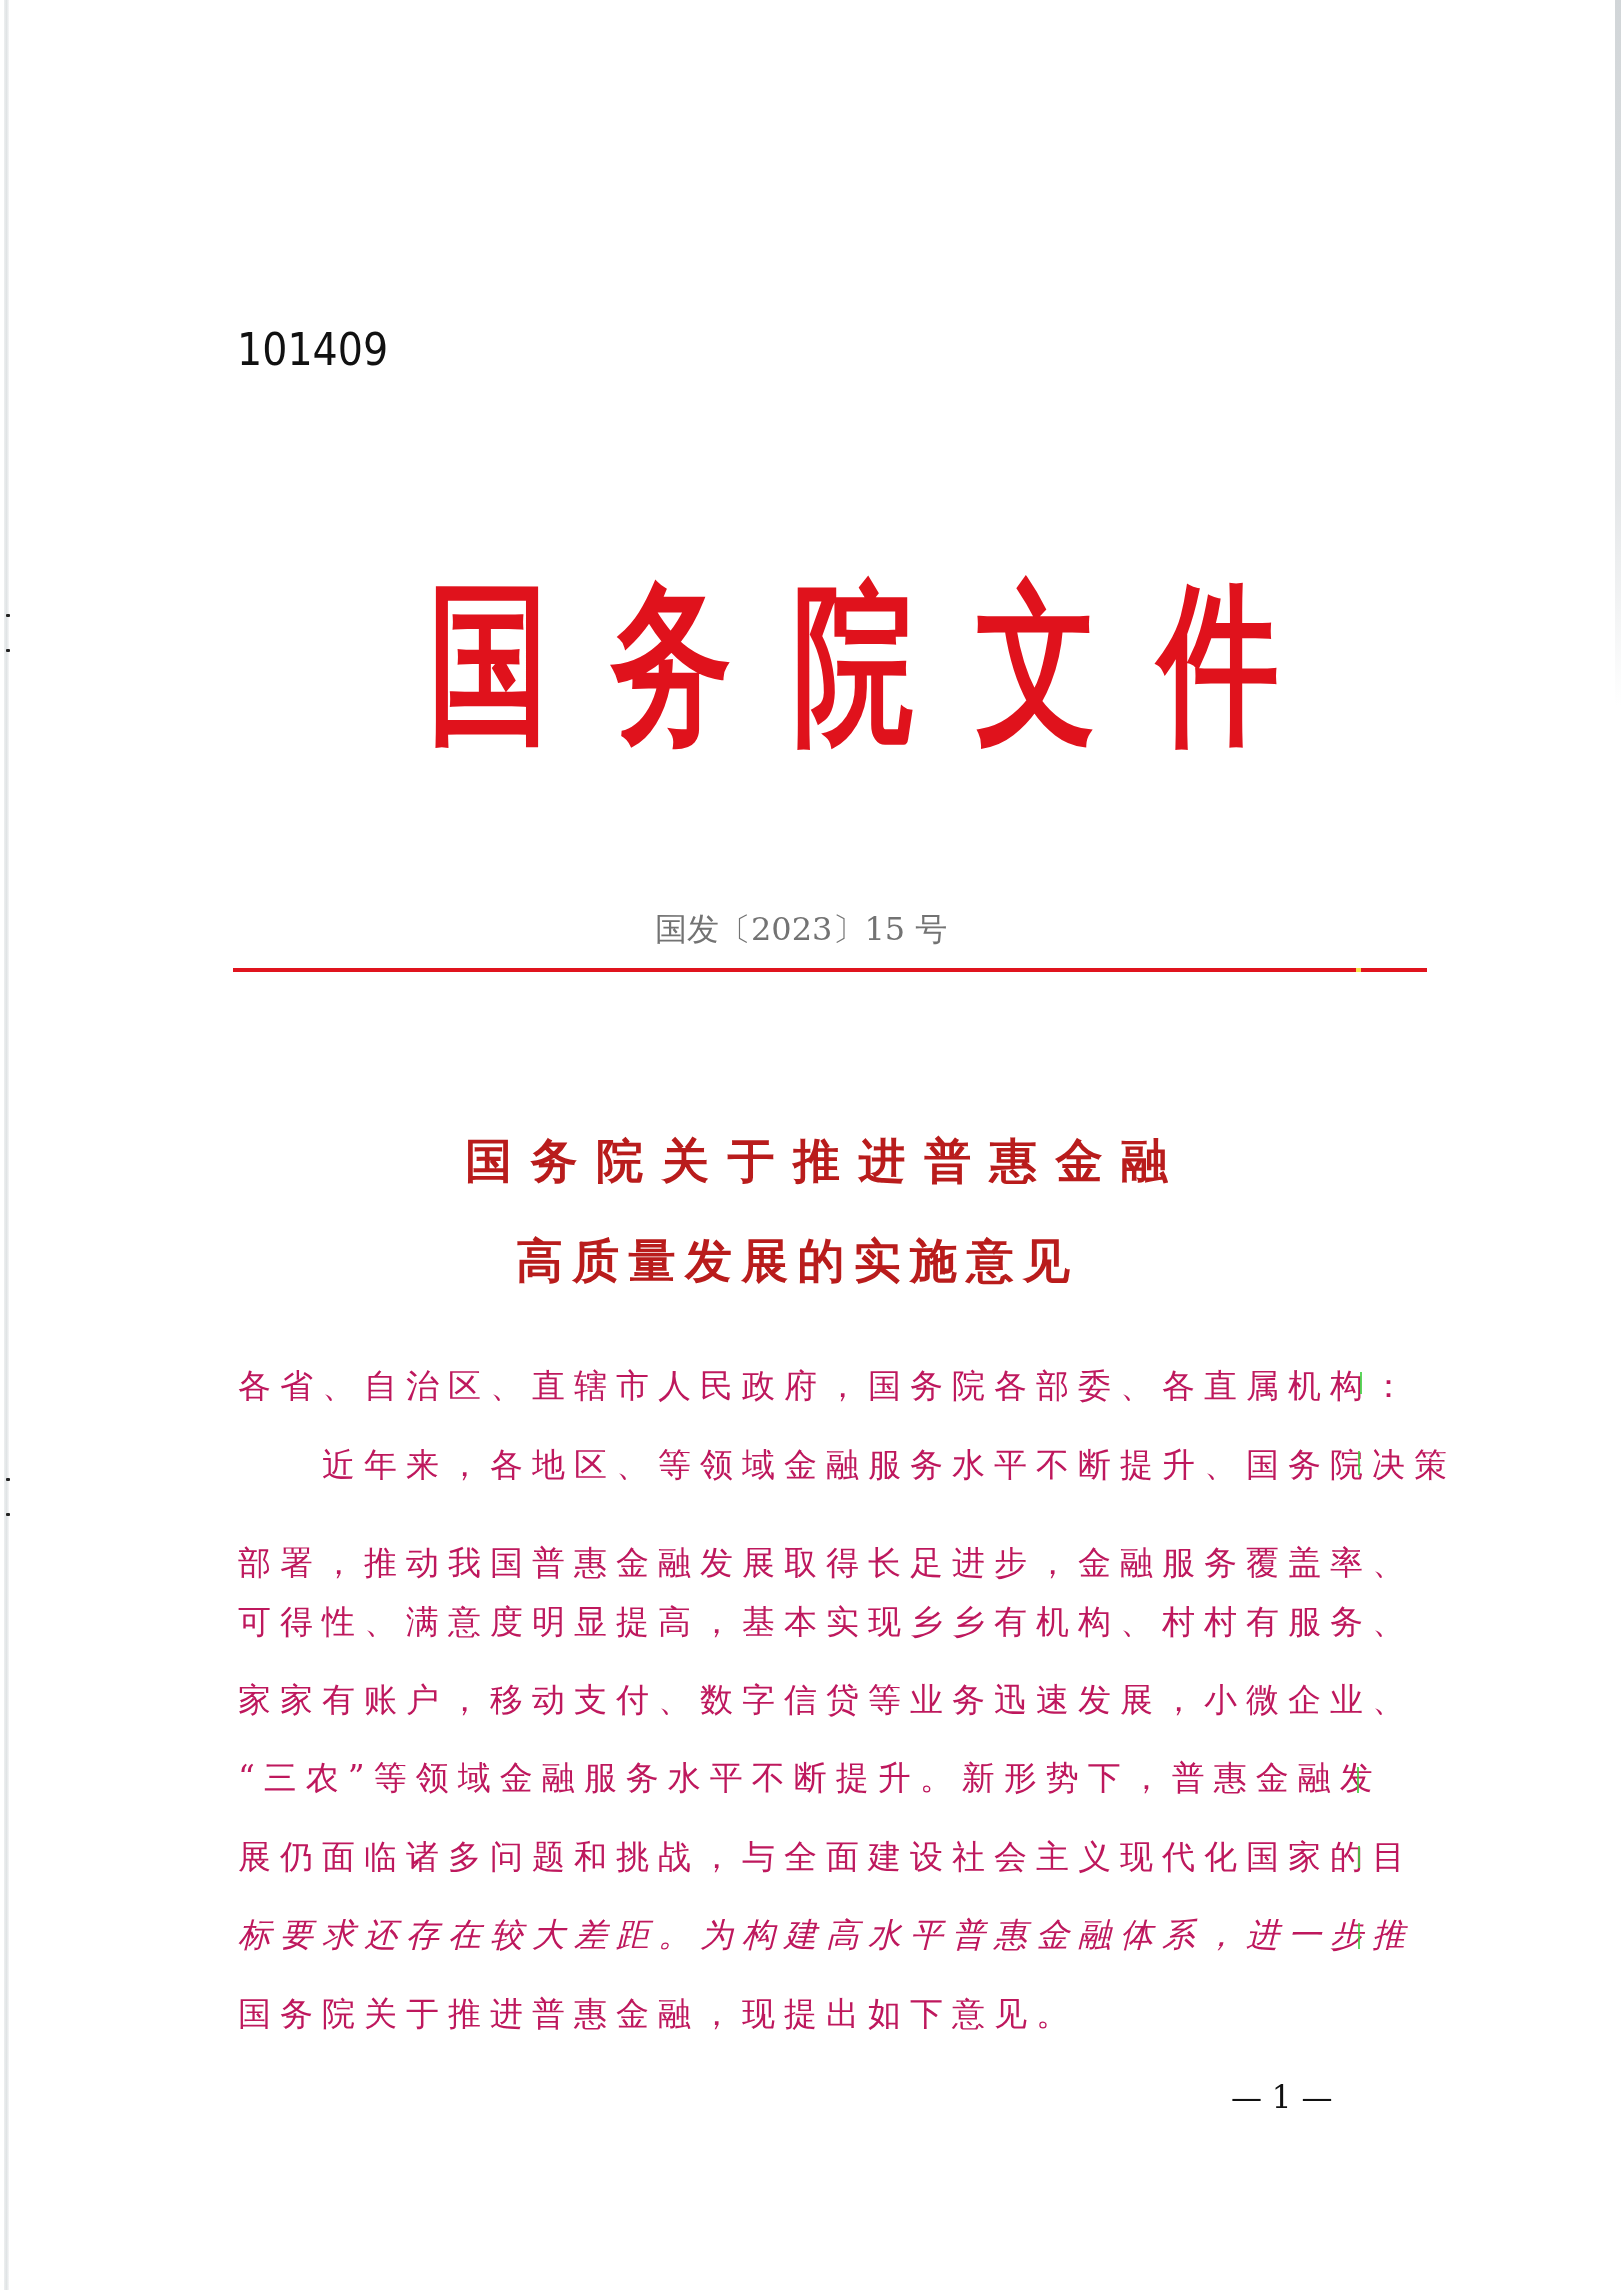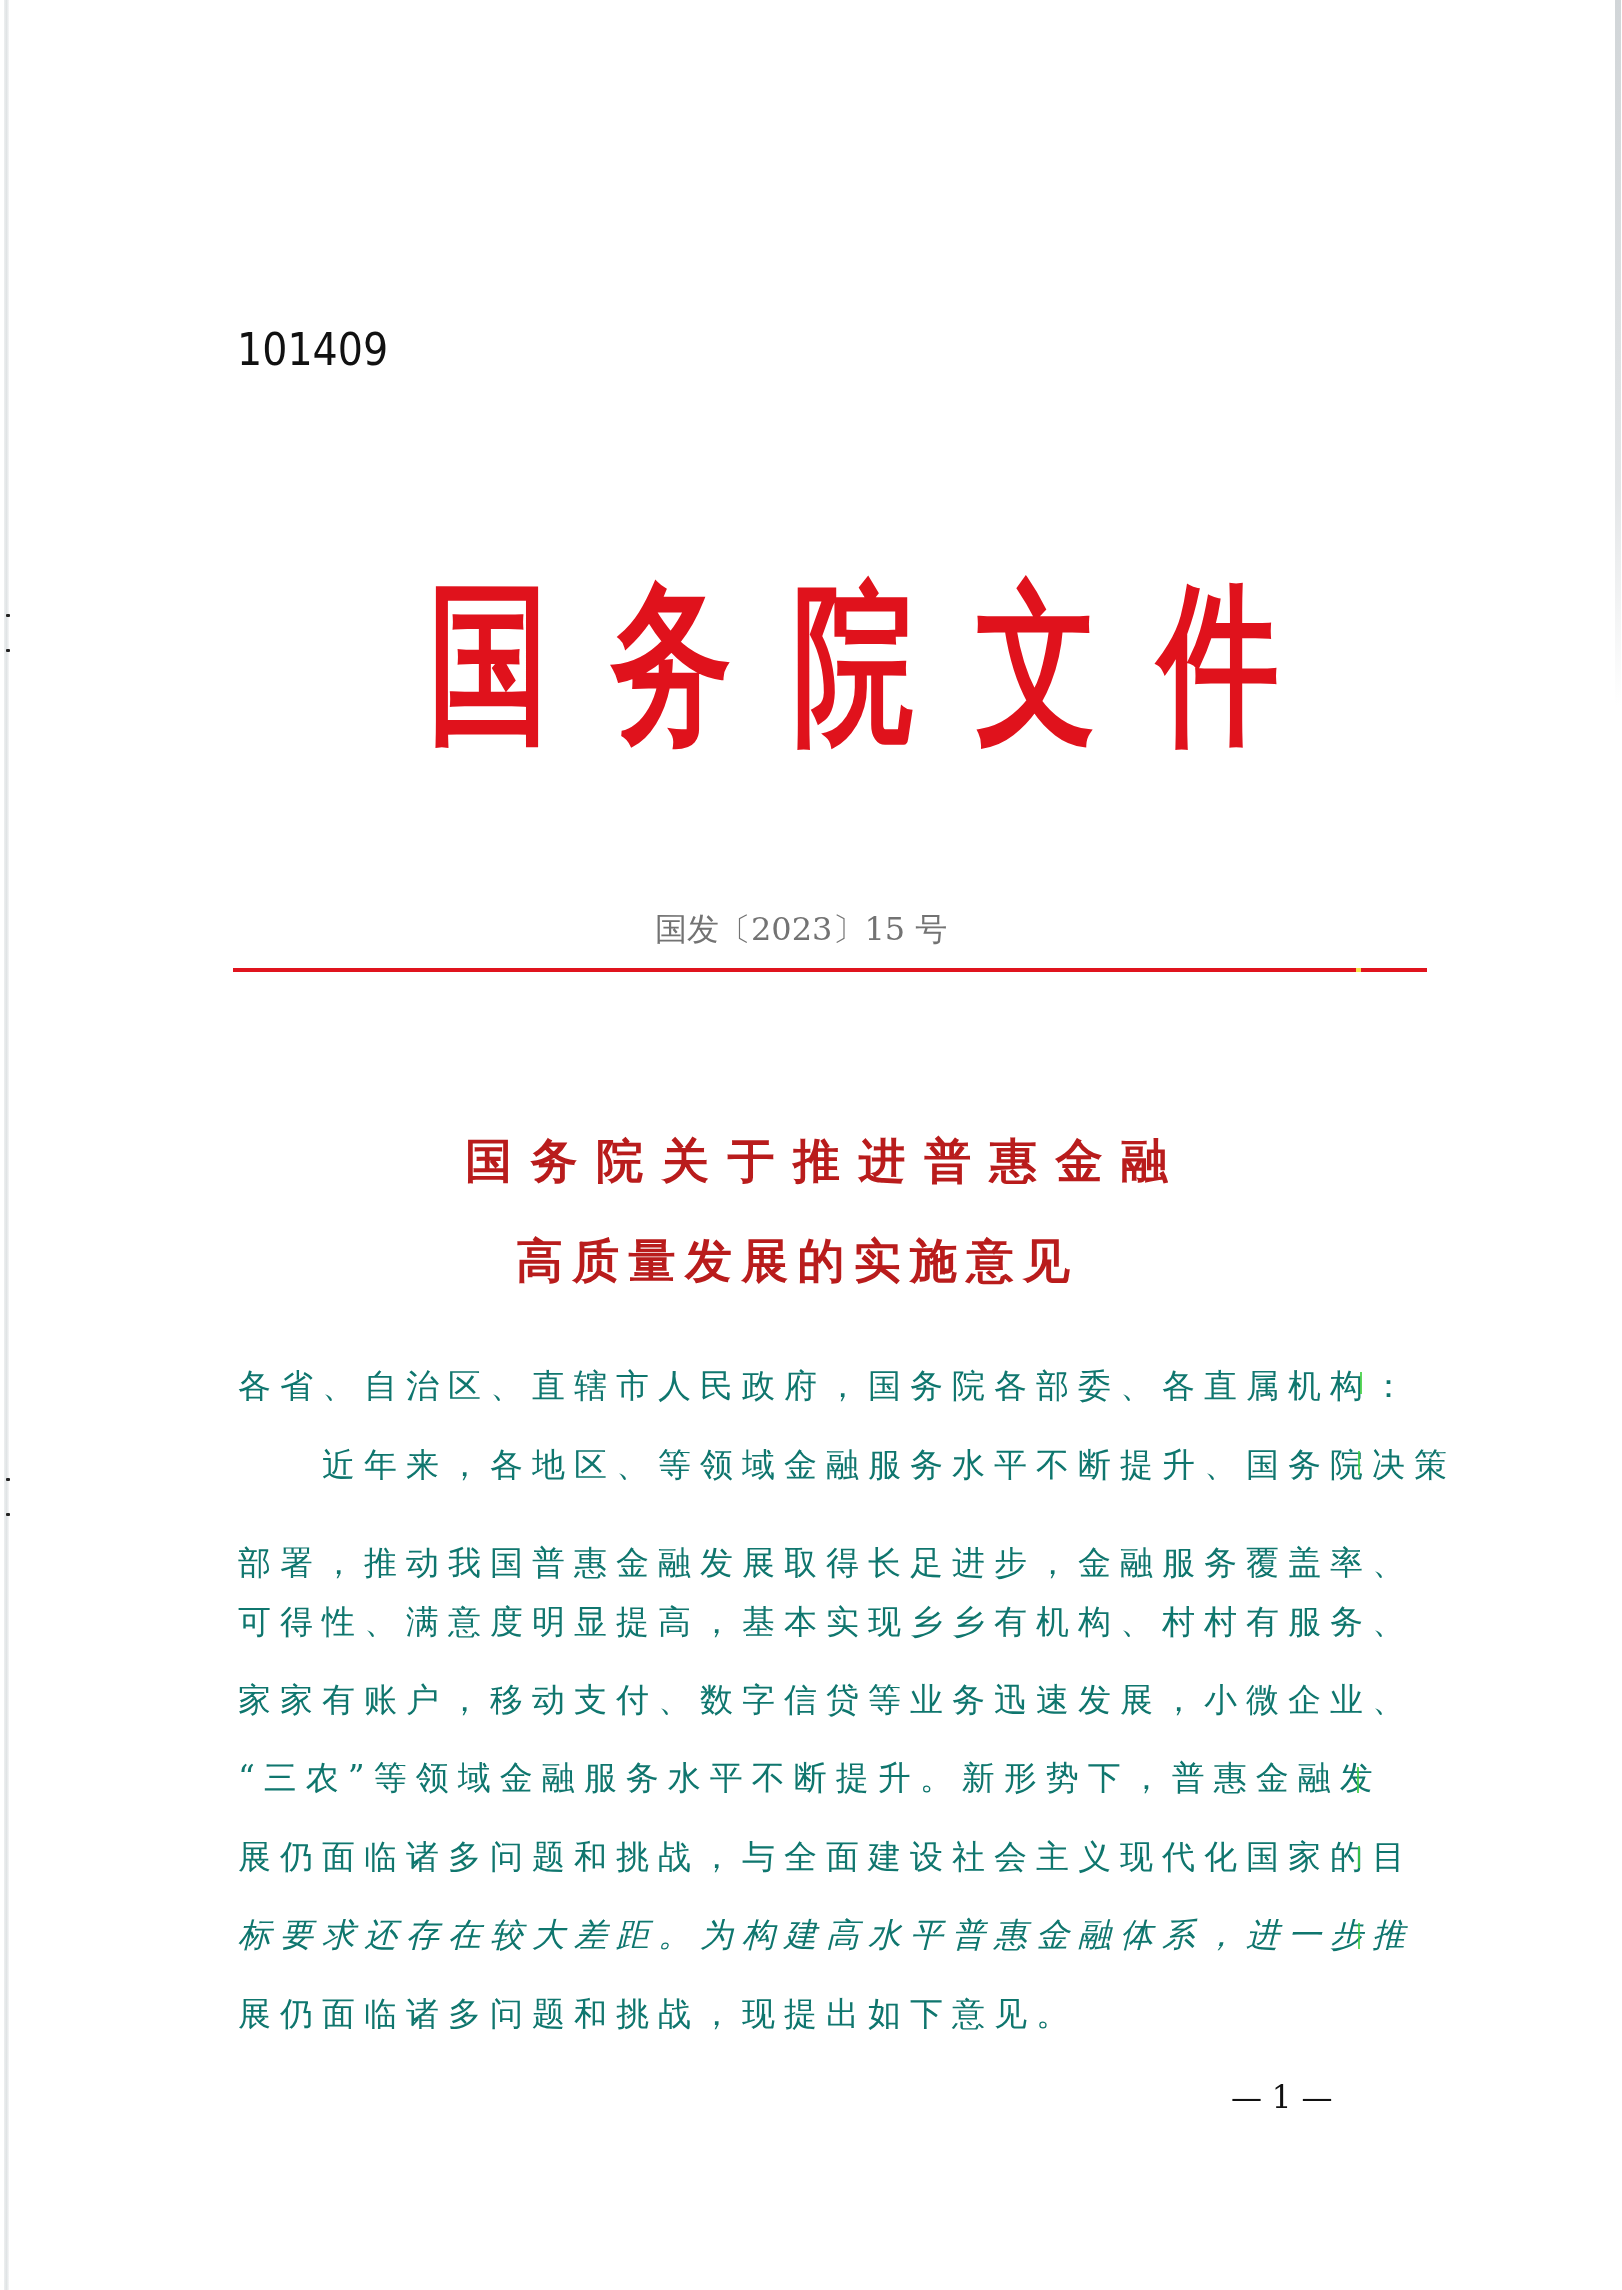--- a/index.html
+++ b/index.html
@@ -100,21 +100,21 @@
   .title-line.l1 { left: 465px; top: 1133px; letter-spacing: 18.6px; }
   .title-line.l2 { left: 516px; top: 1233px; letter-spacing: 0px; width: 568px; }
   .body-line {
     position: absolute;
     left: 238px;
     width: 1188px;
     font-family: "DejaVu Serif", "Liberation Serif", serif;
     font-size: 33px;
     line-height: 43px;
     letter-spacing: 9px;
-    color: #0f766e;
+    color: #be185d;
     white-space: nowrap;
   }
   .pen-mark {
     position: absolute;
     width: 2px;
     background: #3fcf3f;
     opacity: 0.85;
   }
   .page-number {
     position: absolute;
@@ -155,21 +155,21 @@
 
 <div class="body-line" style="top:1364px;">各省、自治区、直辖市人民政府，国务院各部委、各直属机构：</div>
 
 <div class="body-line" style="top:1443px;">　　近年来，各地区、等领域金融服务水平不断提升、国务院决策</div>
 <div class="body-line" style="top:1521px;margin-top:20px;">部署，推动我国普惠金融发展取得长足进步，金融服务覆盖率、</div>
 <div class="body-line" style="top:1600px;">可得性、满意度明显提高，基本实现乡乡有机构、村村有服务、</div>
 <div class="body-line" style="top:1678px;">家家有账户，移动支付、数字信贷等业务迅速发展，小微企业、</div>
 <div class="body-line" style="top:1756px;">“三农”等领域金融服务水平不断提升。新形势下，普惠金融发</div>
 <div class="body-line" style="top:1835px;">展仍面临诸多问题和挑战，与全面建设社会主义现代化国家的目</div>
 <div class="body-line" style="top:1913px;font-style:italic;">标要求还存在较大差距。为构建高水平普惠金融体系，进一步推</div>
-<div class="body-line" style="top:1992px;">展仍面临诸多问题和挑战，现提出如下意见。</div>
+<div class="body-line" style="top:1992px;">国务院关于推进普惠金融，现提出如下意见。</div>
 
 <div class="pen-mark" style="left:1360px; top:1372px; height:21.6px;"></div>
 <div class="pen-mark" style="left:1358px; top:1451px; height:23.5px;"></div>
 <div class="pen-mark" style="left:1357px; top:1767px; height:25.5px;"></div>
 <div class="pen-mark" style="left:1358px; top:1846px; height:21.6px;"></div>
 <div class="pen-mark" style="left:1358px; top:1923px; height:25.5px;"></div>
 
 <div class="page-number">— 1 —</div>
 
 

